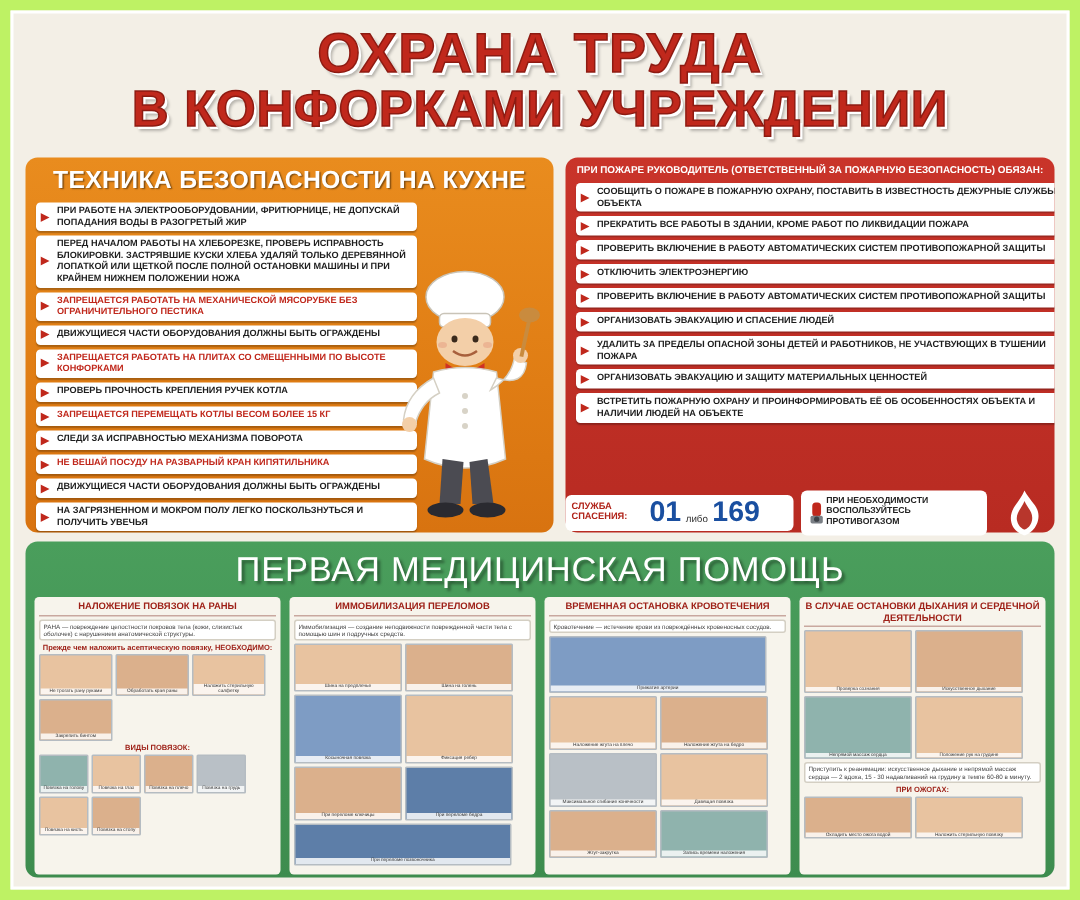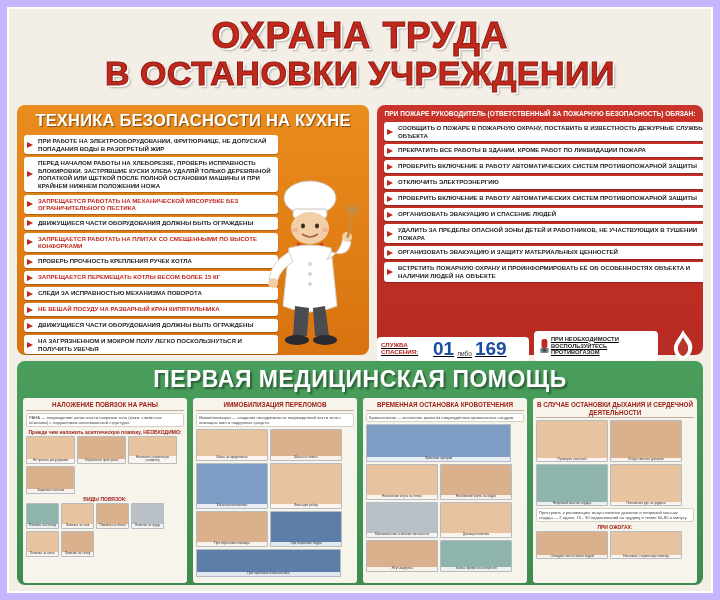--- a/index.html
+++ b/index.html
@@ -3,21 +3,21 @@
 <meta charset="utf-8">
 <style>
   html,body{margin:0;padding:0;}
   body{
     width:720px;height:600px;overflow:hidden;
     font-family:"Liberation Sans", sans-serif;
     background:#e8e4dc;
   }
   .poster{
     position:relative;width:720px;height:600px;
-    background:#c4b5fd;
+    background:#bef264;
     box-sizing:border-box;
   }
   .inner{
     position:absolute;left:7px;top:7px;right:7px;bottom:7px;
     background:#f3efe6;
     border:2px solid #ffffff;
     box-sizing:border-box;
     overflow:hidden;
   }
 
@@ -103,21 +103,21 @@
   .fire-list li{width:100%;}
 
   
   .cook{
     position:absolute;right:2px;bottom:4px;width:112px;height:175px;
   }
 
   
   .rescue{
     position:absolute;left:368px;right:8px;top:313px;height:39px;
-    display:flex;gap:5px;align-items:flex-end;text-decoration:underline;
+    display:flex;gap:5px;align-items:center;
   }
   .rescue-box{
     background:#ffffff;border-radius:4px;
     flex:0 0 152px;
     display:flex;align-items:center;
     padding:1px 4px;
     box-sizing:border-box;
   }
   .rescue-label{
     font-size:6.2px;font-weight:bold;color:#b1241a;line-height:1.1;
@@ -140,21 +140,21 @@
 
   
   .green{
     position:absolute;left:8px;right:8px;top:352px;bottom:6px;
     background:linear-gradient(180deg,#4a9e5c 0%,#3d8c4e 100%);
     border-radius:8px;
     padding:4px 6px 6px 6px;
     box-sizing:border-box;
   }
   .green-head{
-    text-align:center;color:#ffffff;font-weight:bold;font-size:23px;
+    text-align:center;color:#ffffff;font-weight:normal;font-size:23px;
     text-shadow:2px 2px 2px rgba(0,0,0,.4);
     letter-spacing:.5px;
     margin:1px 0 5px 0;
   }
   .cards{display:flex;gap:6px;height:185px;}
   .card{
     background:#f7f4ec;border-radius:3px;
     flex:1;padding:3px 3px 2px 3px;box-sizing:border-box;
     overflow:hidden;
     position:relative;
@@ -186,21 +186,21 @@
   .teal{background:#8fb3ad;}
 </style>
 </head>
 <body>
 
 <div class="poster">
   <div class="inner">
 
     <div class="title-wrap">
       <div class="title-1">ОХРАНА ТРУДА</div>
-      <div class="title-2">В ОСТАНОВКИ УЧРЕЖДЕНИИ</div>
+      <div class="title-2">В КОНФОРКАМИ УЧРЕЖДЕНИИ</div>
     </div>
 
     <div class="top-row">
 
       <div class="panel panel-kitchen">
         <div class="panel-head">ТЕХНИКА БЕЗОПАСНОСТИ НА КУХНЕ</div>
         <ul class="rules kitchen-list">
           <li><span class="bullet">
                 <svg width="8" height="8" viewBox="0 0 8 8">
                   <path d="M0 1 L6 4 L0 7 Z" fill="#c0281c"></path>

